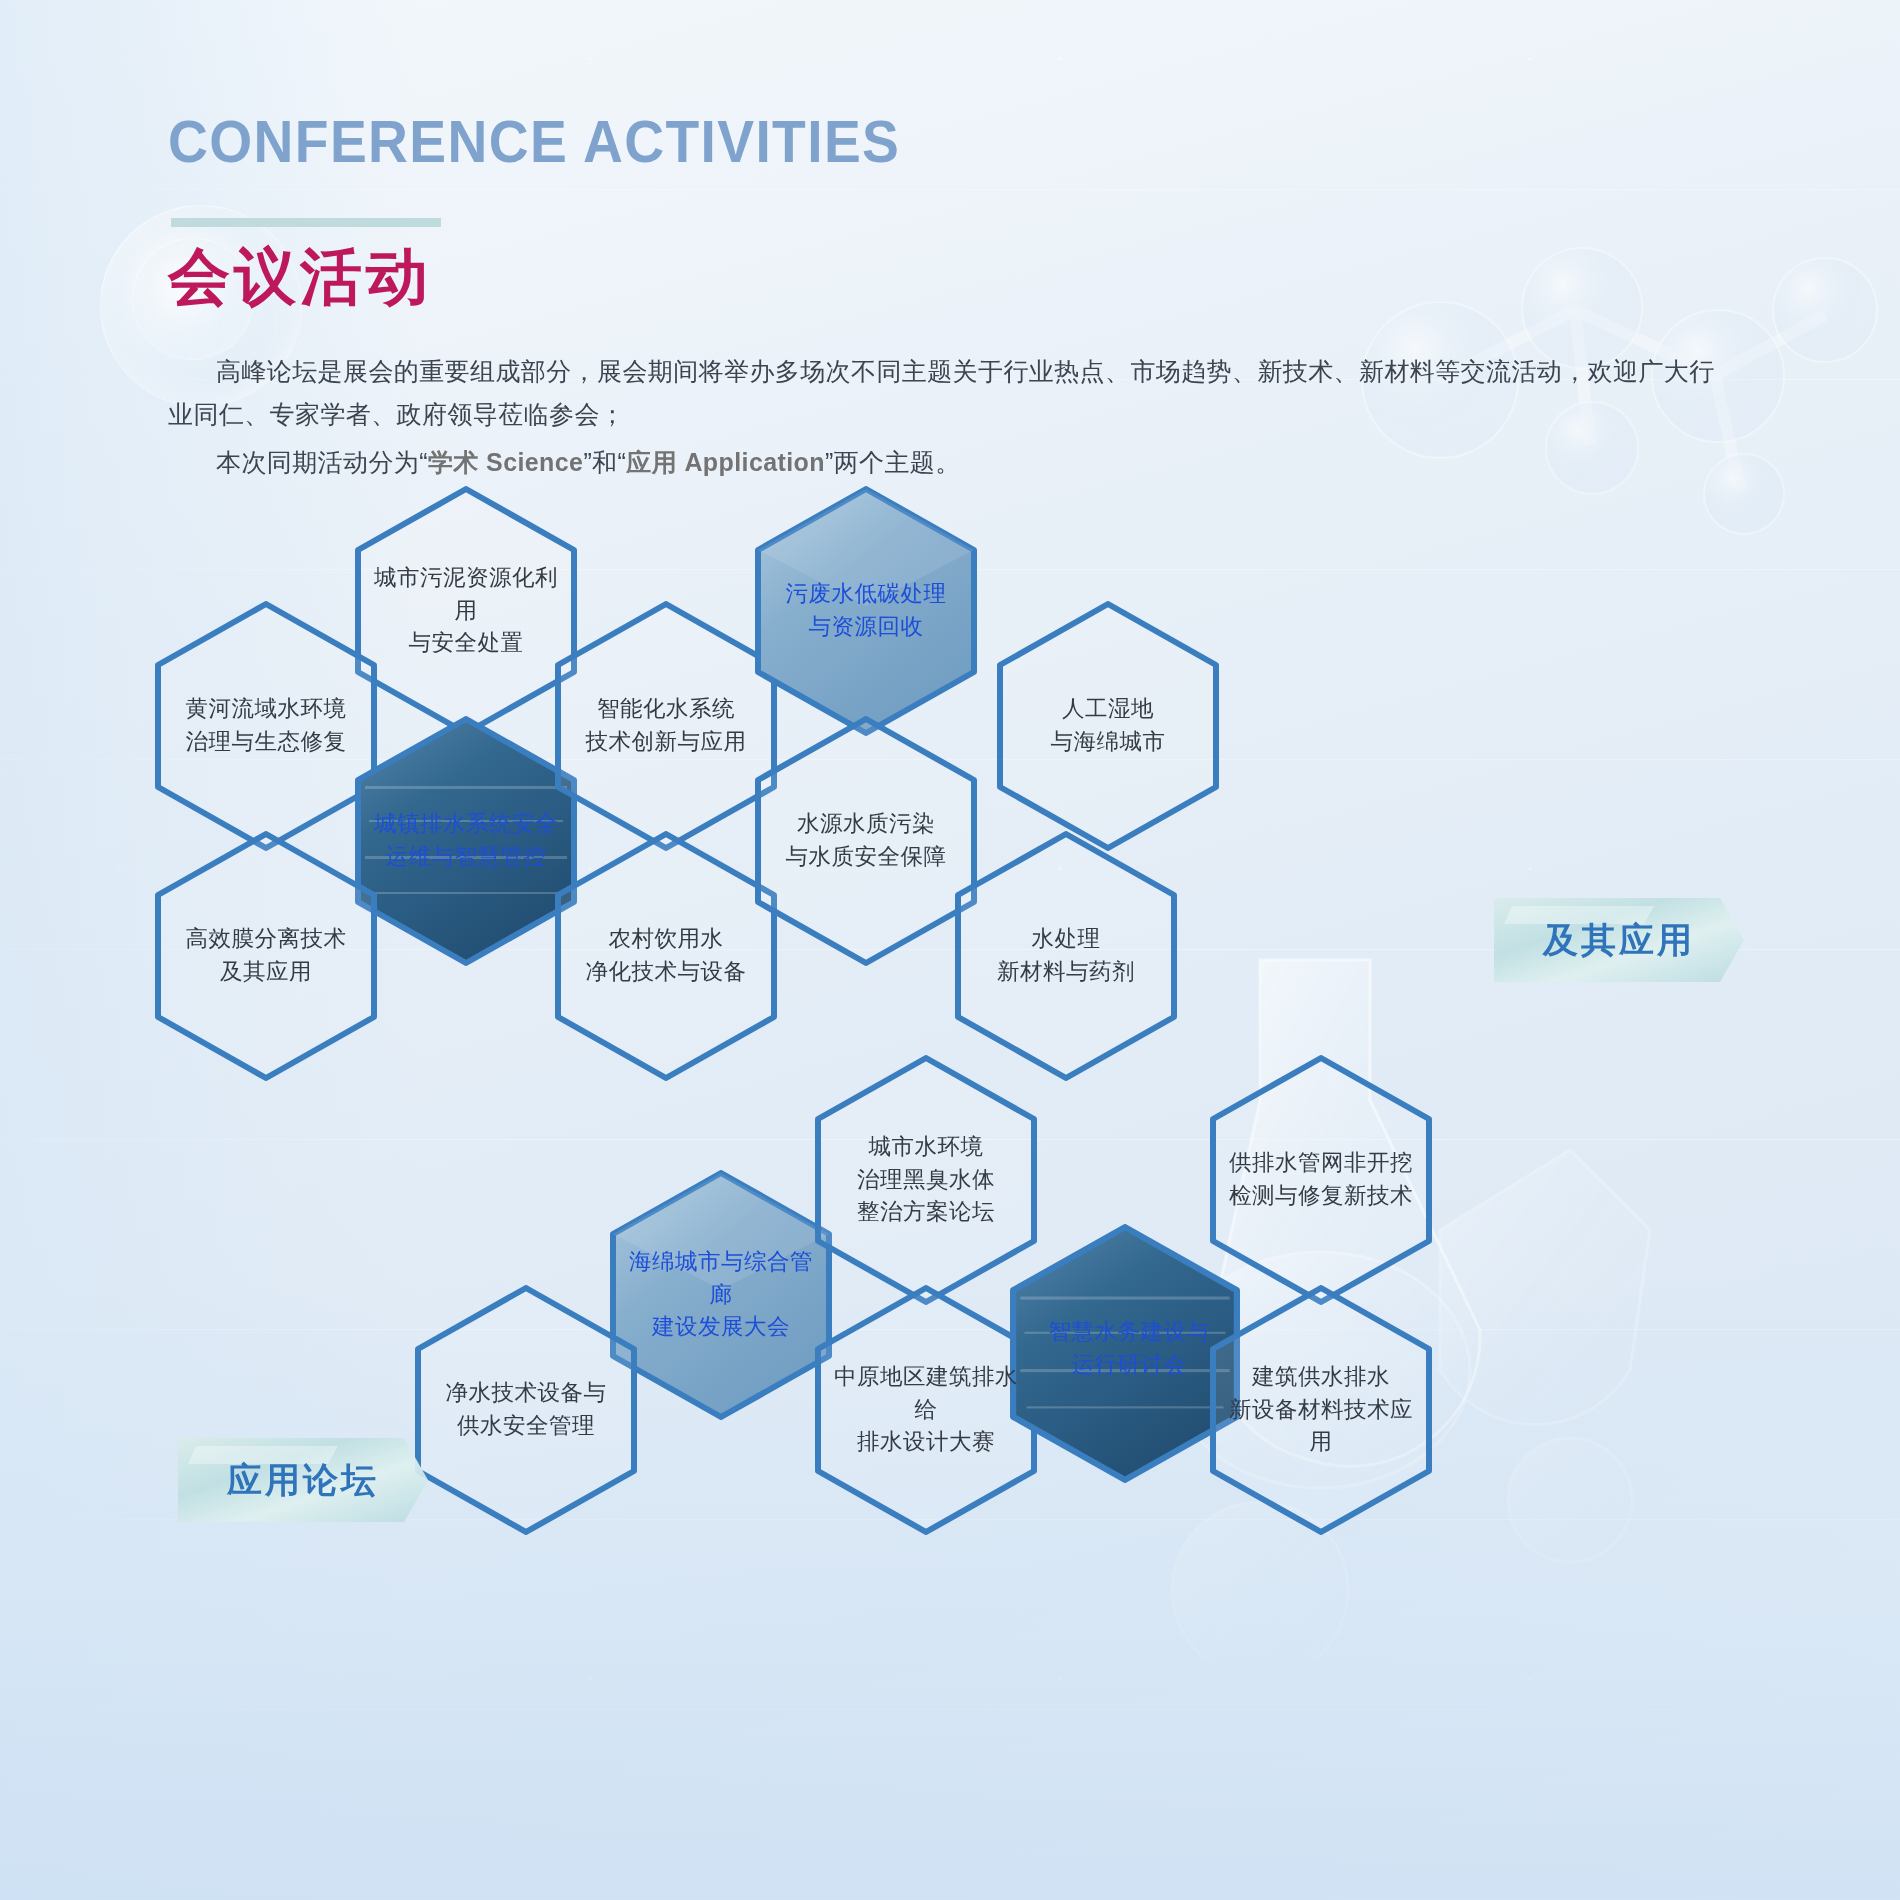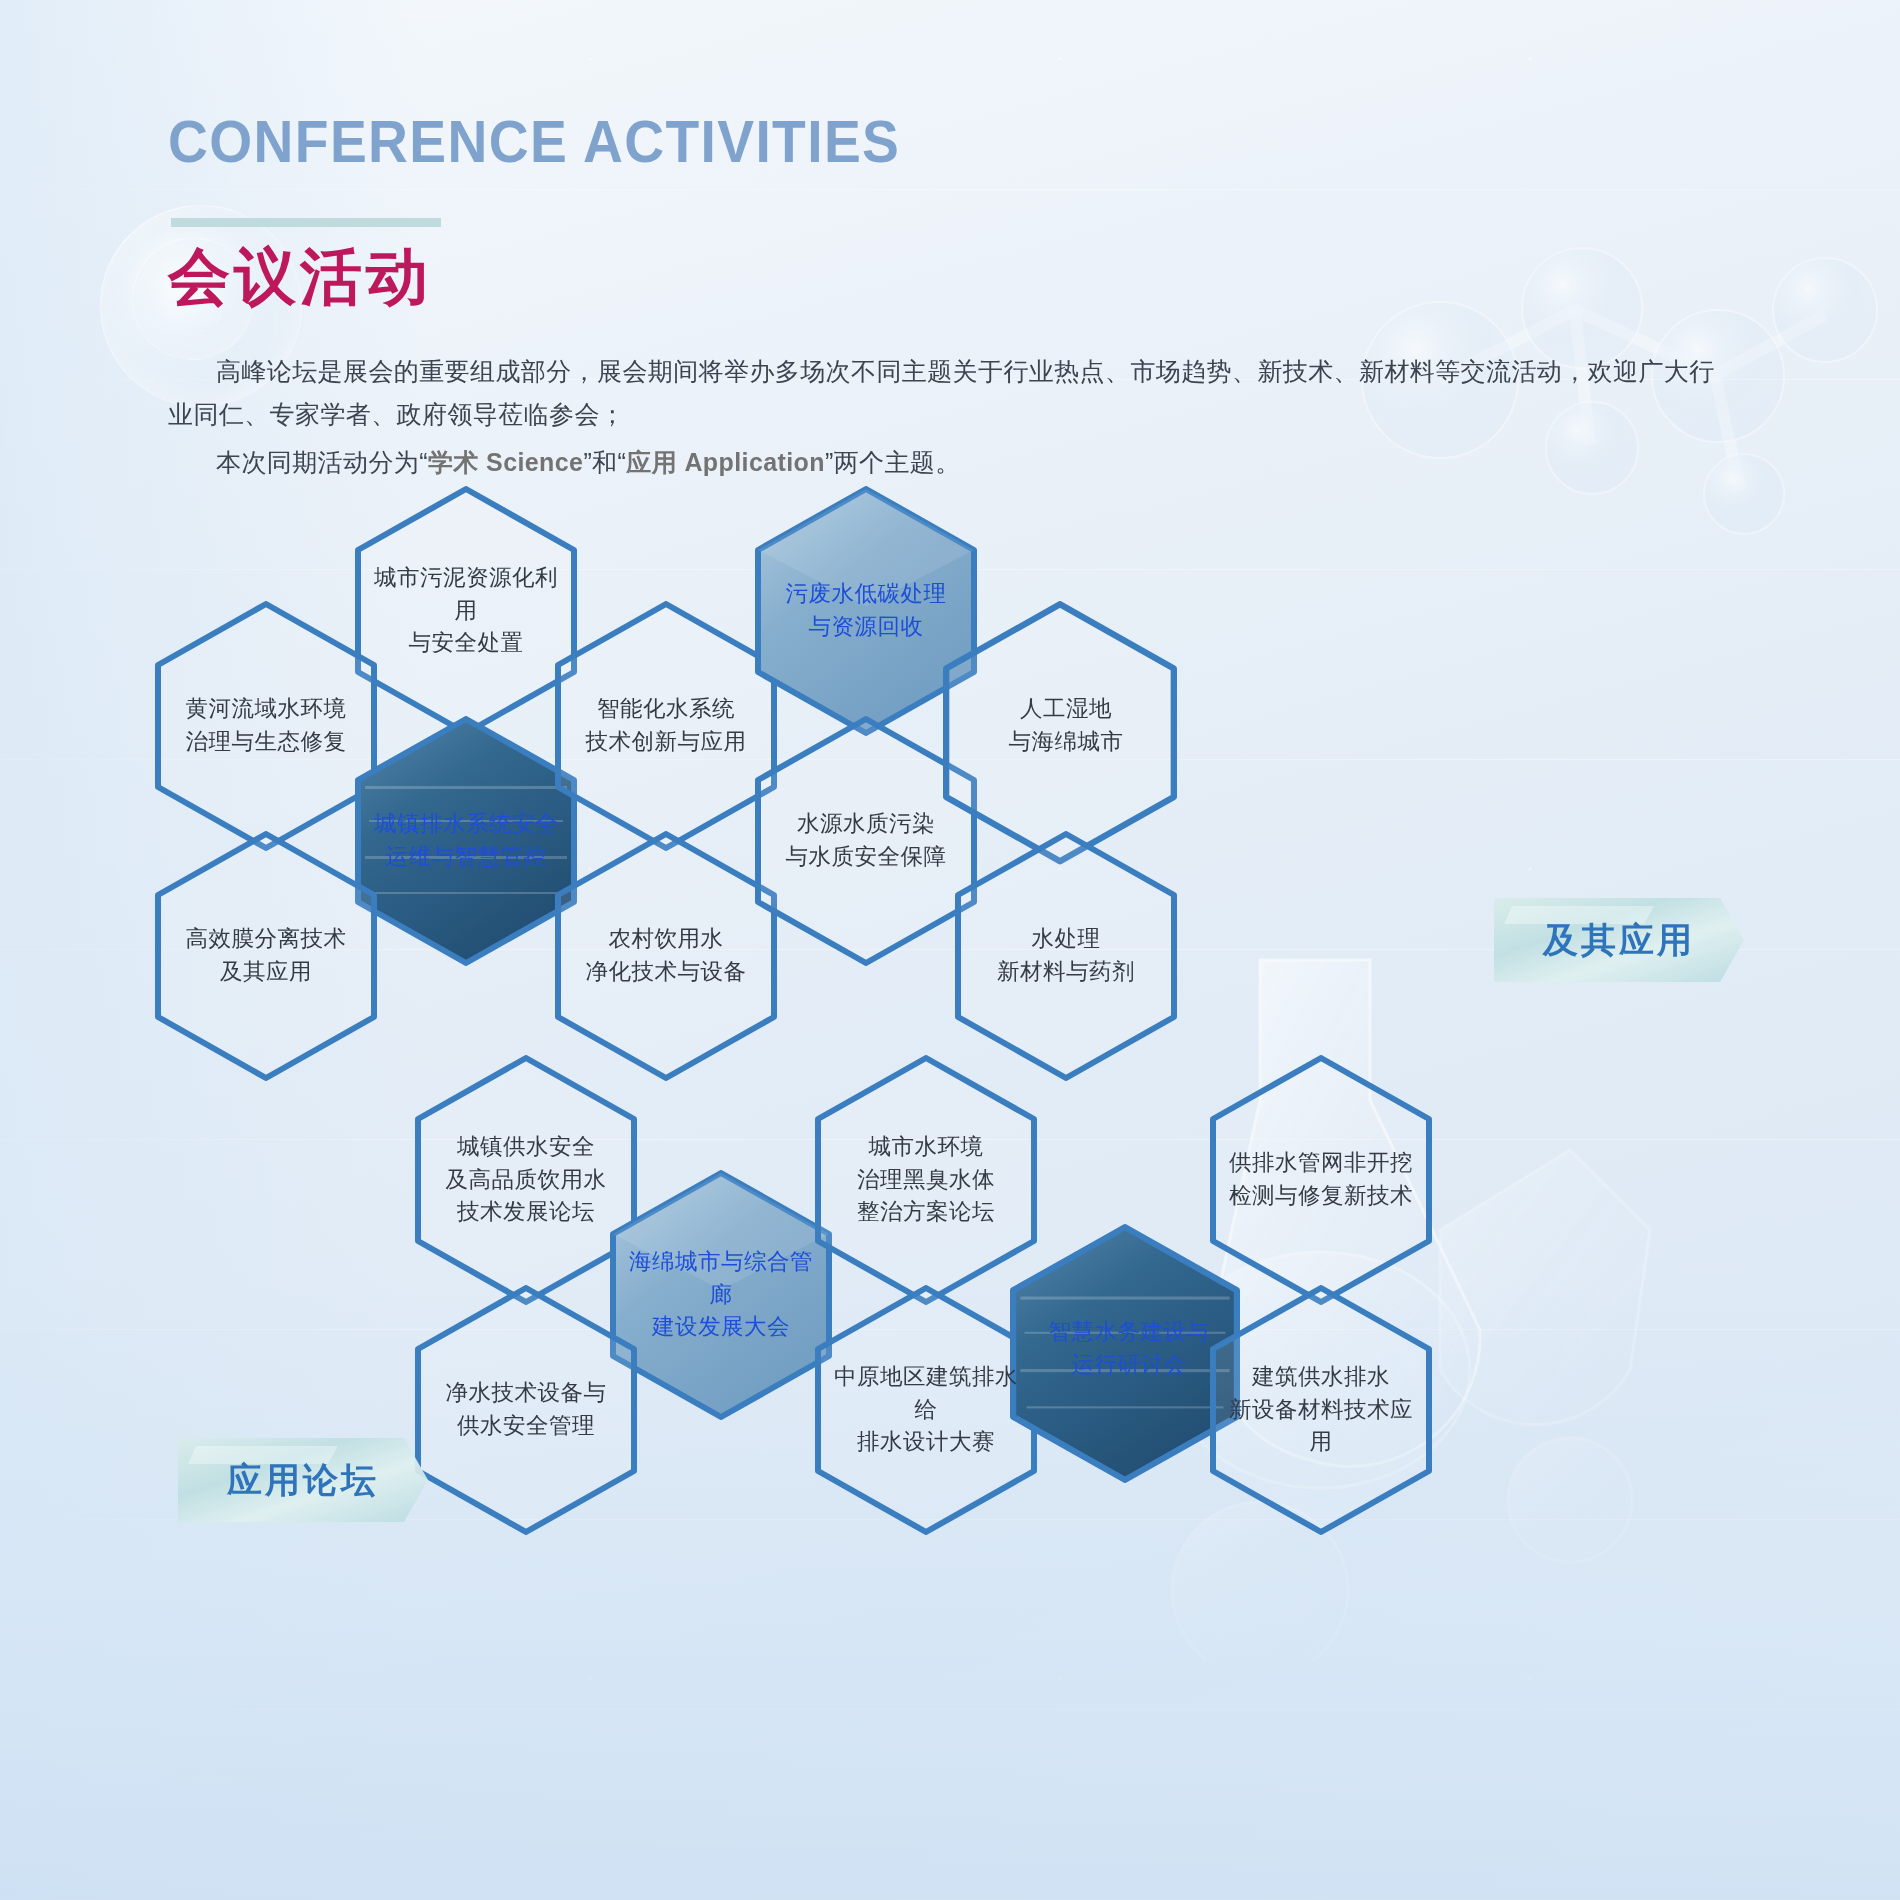--- a/index.html
+++ b/index.html
@@ -212,41 +212,33 @@
       <div class="label">污废水低碳处理
 与资源回收</div>
     </div>
     <div class="hex" style="left: 755px; top: 696px;">
       <svg class="shape" viewBox="0 0 222 250">
       <polygon points="111,3 219,64 219,186 111,247 3,186 3,64" fill="rgba(255,255,255,0.10)" stroke="#3a7ec0" stroke-width="6" stroke-linejoin="round"></polygon>
     </svg>
       <div class="label">水源水质污染
 与水质安全保障</div>
     </div>
-    <div class="hex" style="left: 943px; top: 581px; padding-left: 12px;">
+    <div class="hex" style="left: 997px; top: 581px;">
       <svg class="shape" viewBox="0 0 222 250">
       <polygon points="111,3 219,64 219,186 111,247 3,186 3,64" fill="rgba(255,255,255,0.10)" stroke="#3a7ec0" stroke-width="6" stroke-linejoin="round"></polygon>
     </svg>
       <div class="label">人工湿地
 与海绵城市</div>
     </div>
     <div class="hex" style="left: 955px; top: 811px;">
       <svg class="shape" viewBox="0 0 222 250">
       <polygon points="111,3 219,64 219,186 111,247 3,186 3,64" fill="rgba(255,255,255,0.10)" stroke="#3a7ec0" stroke-width="6" stroke-linejoin="round"></polygon>
     </svg>
       <div class="label">水处理
 新材料与药剂</div>
-    </div>
-    <div class="hex" style="left: 415px; top: 1035px;">
-      <svg class="shape" viewBox="0 0 222 250">
-      <polygon points="111,3 219,64 219,186 111,247 3,186 3,64" fill="rgba(255,255,255,0.10)" stroke="#3a7ec0" stroke-width="6" stroke-linejoin="round"></polygon>
-    </svg>
-      <div class="label">城镇供水安全
-及高品质饮用水
-技术发展论坛</div>
     </div>
     <div class="hex filled" style="left: 610px; top: 1150px;">
       <svg class="shape" viewBox="0 0 222 250">
     <defs>
       <linearGradient id="gm12" x1="0.15" y1="0" x2="0.85" y2="1">
         <stop offset="0%" stop-color="#a7c6dd"></stop>
         <stop offset="35%" stop-color="#86aecd"></stop>
         <stop offset="70%" stop-color="#7aa4c6"></stop>
         <stop offset="100%" stop-color="#6e9cc2"></stop>
       </linearGradient>

